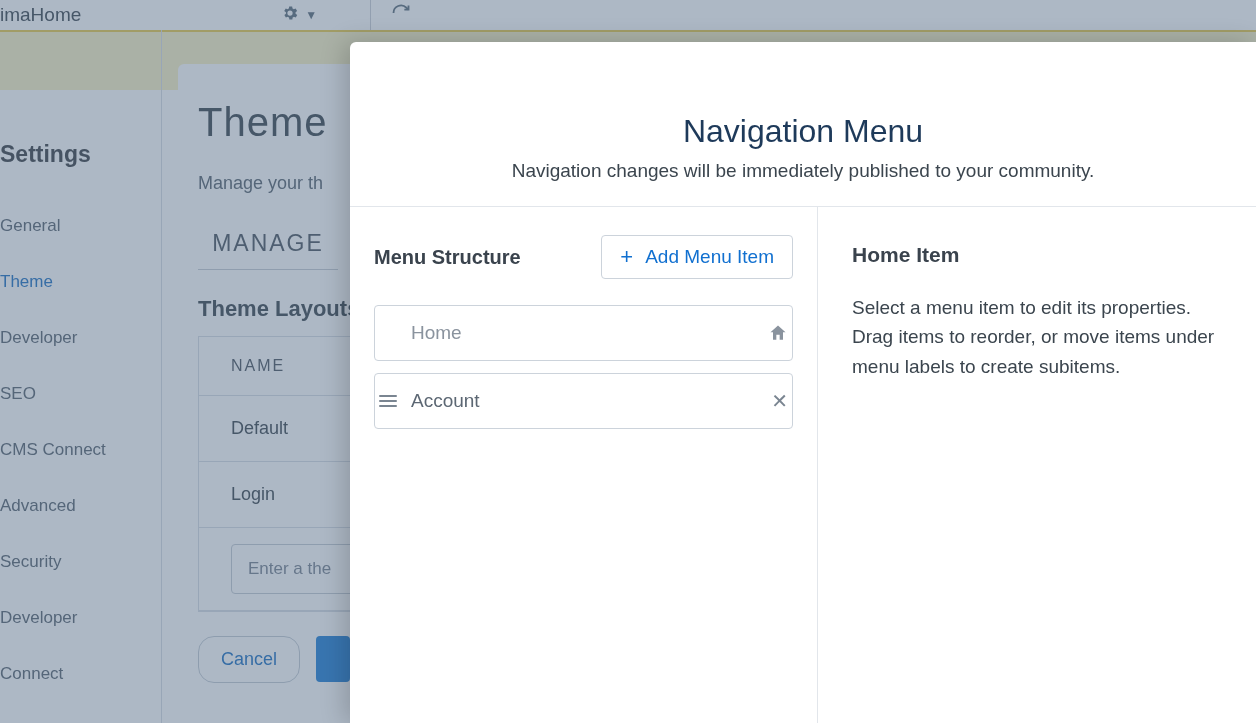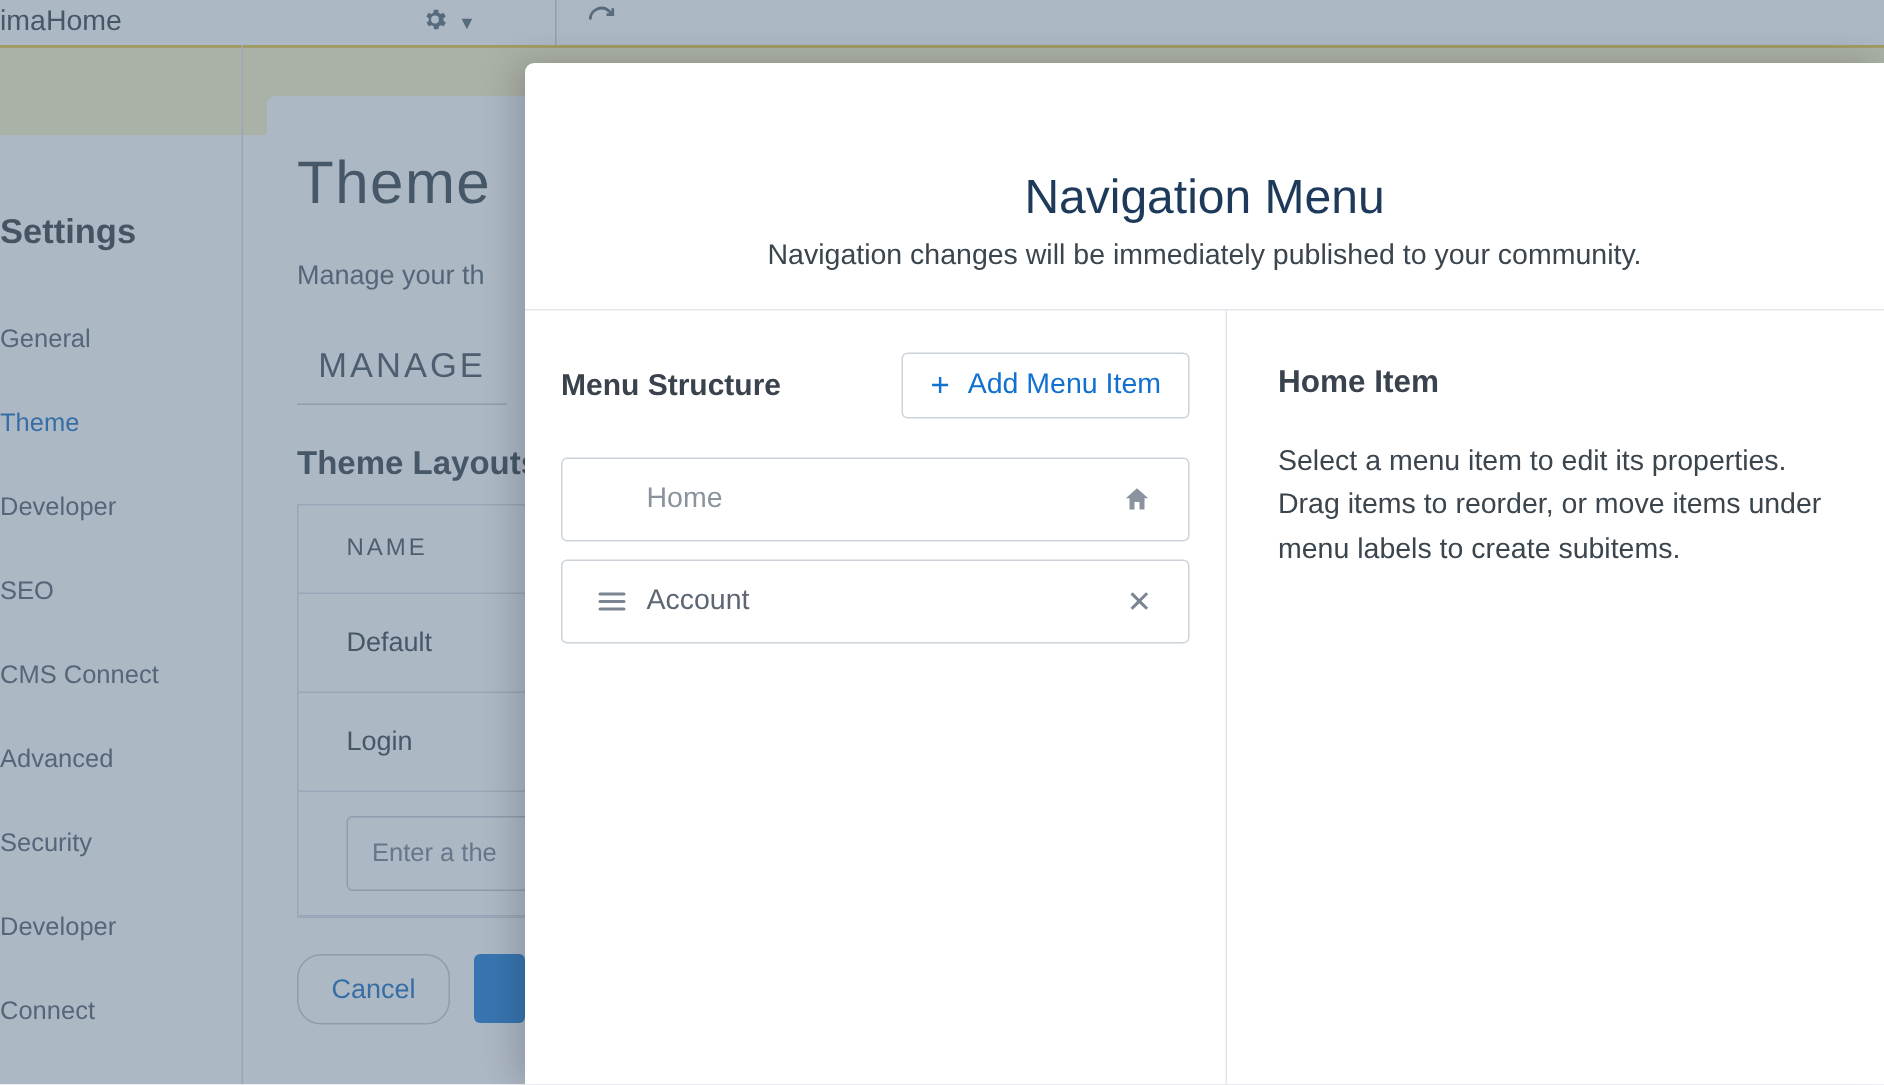--- a/index.html
+++ b/index.html
@@ -238,21 +238,21 @@
   .add-btn .plus{
     font-size:22px;
     line-height:1;
   }
   .menu-item{
     display:flex;
     align-items:center;
     border:1px solid #ccd3db;
     border-radius:4px;
     height:56px;
-    padding:0 24px;
+    padding:0 4px;
     margin-bottom:12px;
     color:#5c6773;
     font-size:19px;
     cursor:pointer;
     background:#fff;
   }
   .menu-item .drag{
     width:18px;
     margin-right:14px;
     color:#7a8591;

